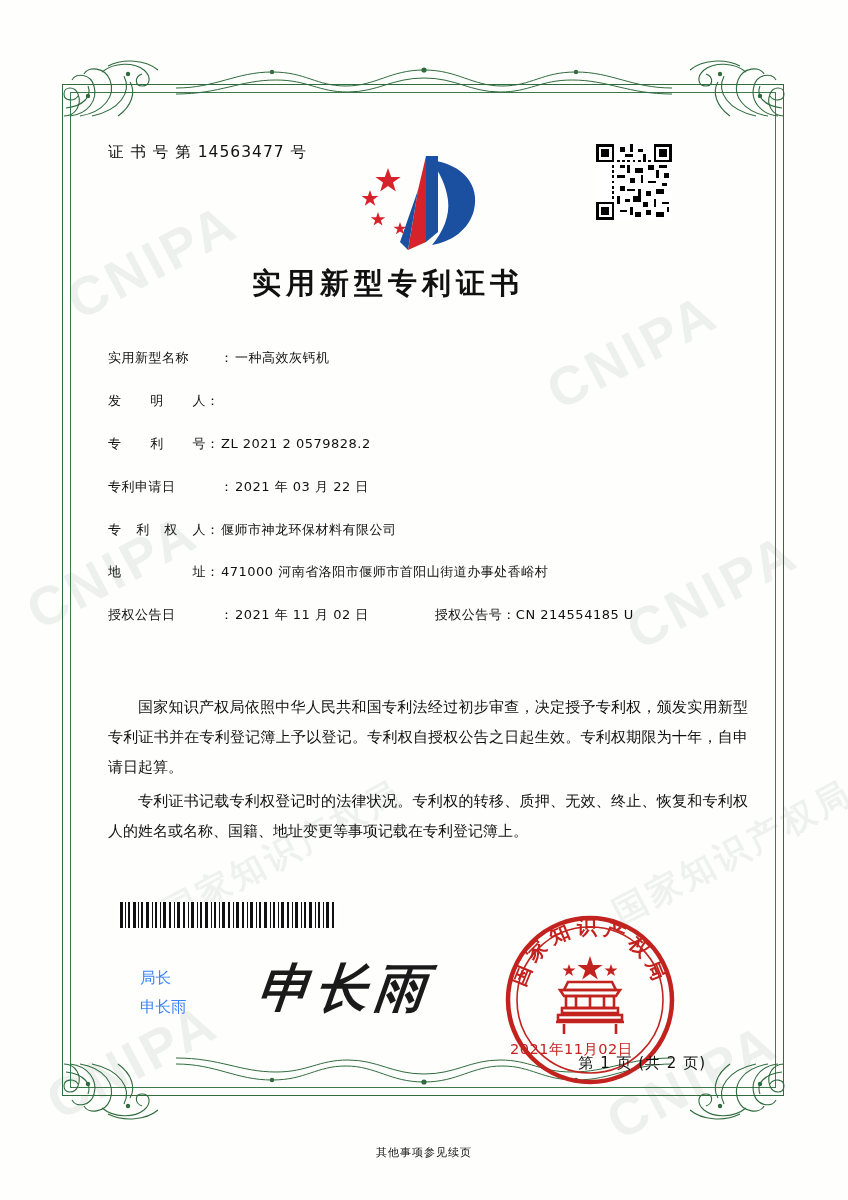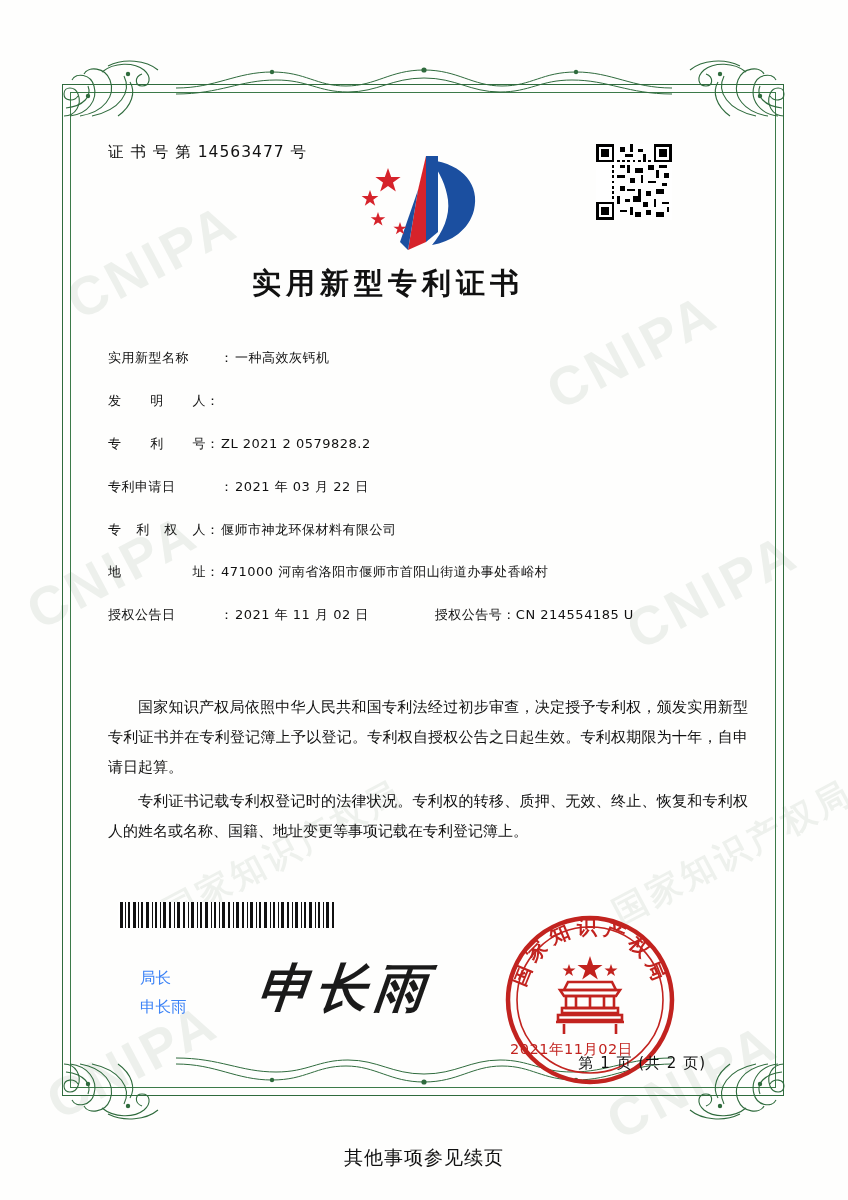--- a/index.html
+++ b/index.html
@@ -249,21 +249,21 @@
     color: #111;
     letter-spacing: 1px;
   }
 
   .footnote {
     position: absolute;
     left: 0; right: 0;
     top: 1145px;
     text-align: center;
     font-family: "DejaVu Sans", sans-serif;
-    font-size: 19px;
+    font-size: 11px;
     color: #111;
     letter-spacing: 1px;
   }
 </style>
 </head>
 <body>
 
 <div class="page">
 
   <div id="watermark-layer">

